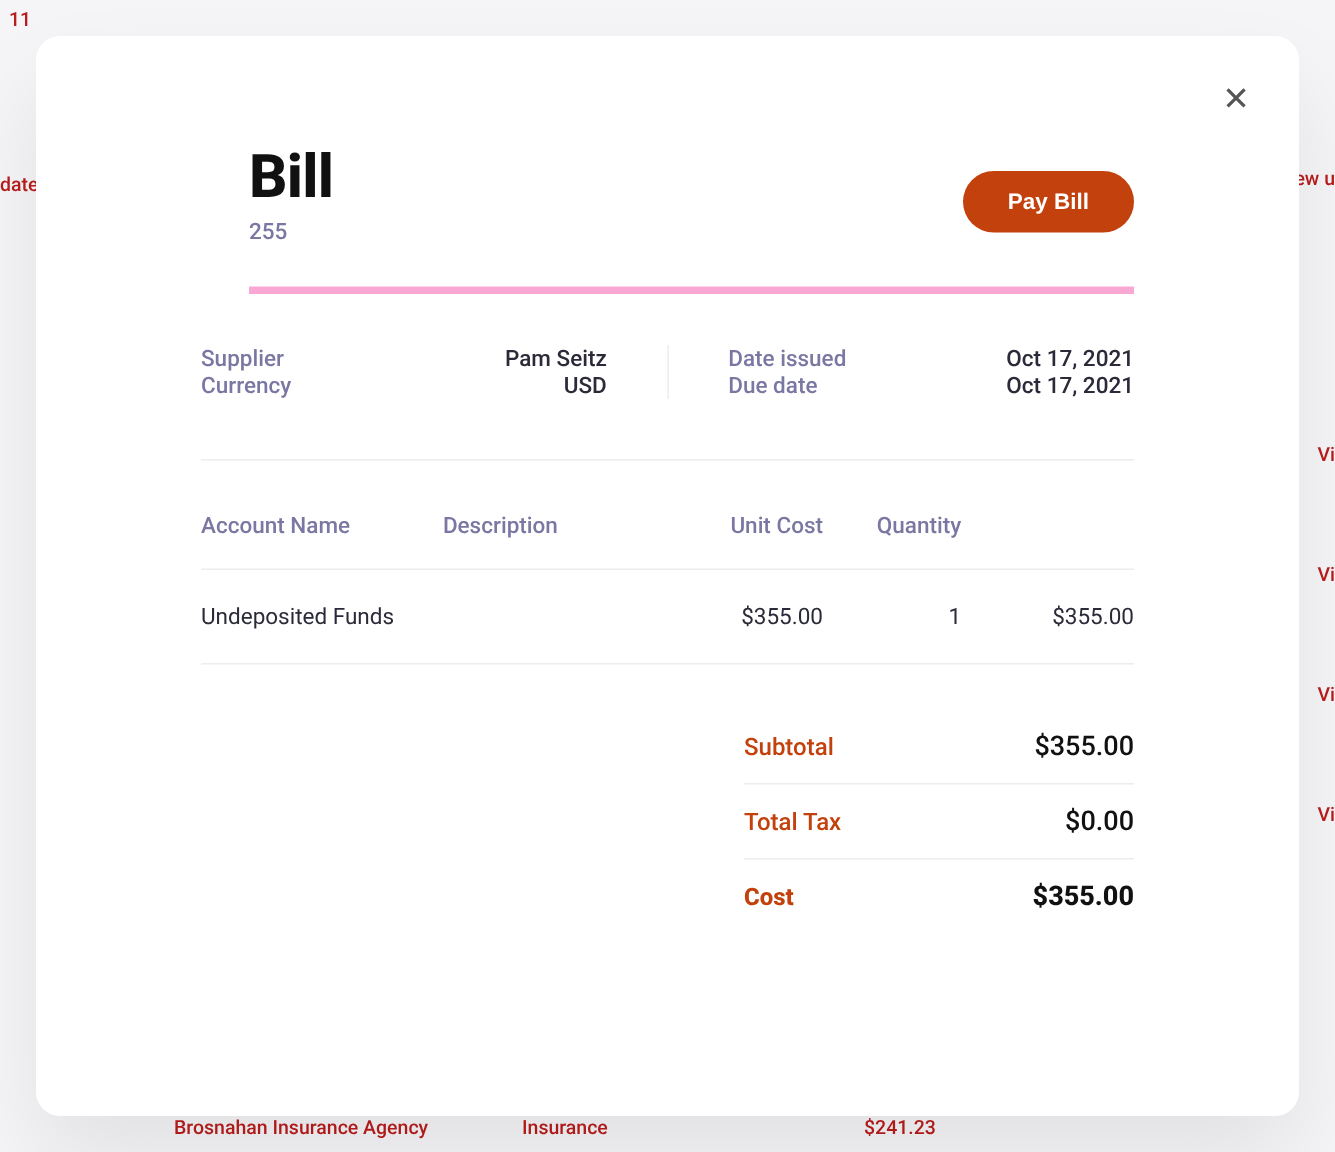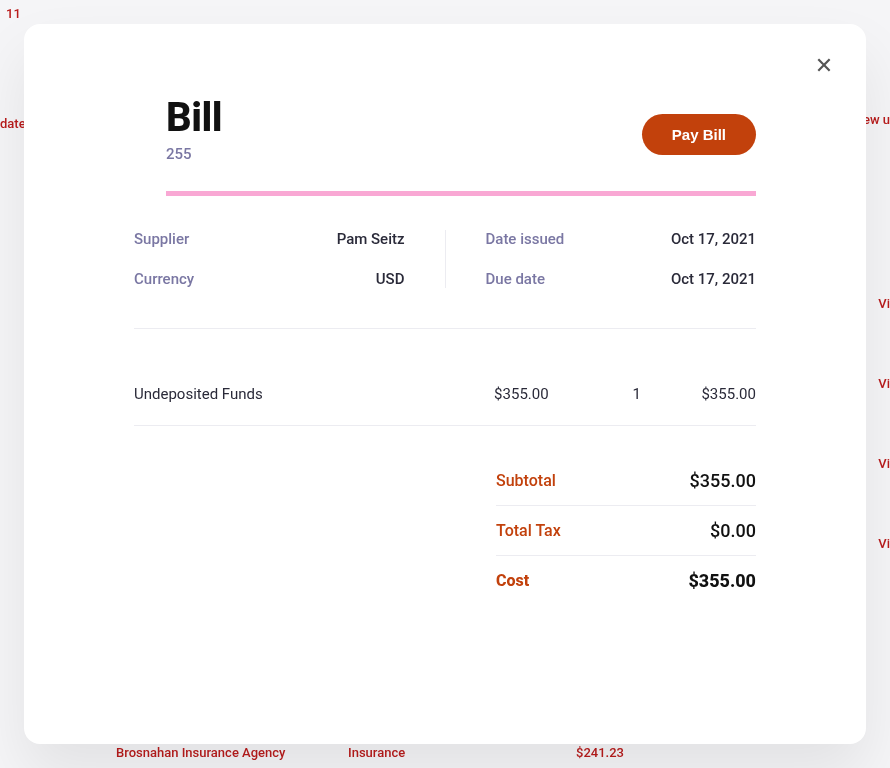--- a/index.html
+++ b/index.html
@@ -85,21 +85,20 @@
     }
     .meta-block {
       display: flex;
       padding: 34px 0 40px 0;
       border-bottom: 1px solid #ececf1;
     }
     .meta-col {
       flex: 1;
       display: flex;
       flex-direction: column;
-      gap: 22px;
     }
     .meta-col.left {
       padding-right: 40px;
     }
     .meta-col.right {
       padding-left: 40px;
     }
     .meta-divider {
       width: 1px;
       background: #ececf1;
@@ -228,20 +227,27 @@
           <span class="meta-value">Oct 17, 2021</span>
         </div>
         <div class="meta-row">
           <span class="meta-label">Due date</span>
           <span class="meta-value">Oct 17, 2021</span>
         </div>
       </div>
     </div>
 
     <div class="line-items">
+      <div class="li-header">
+        <div>Account Name</div>
+        <div>Description</div>
+        <div class="ta-right">Unit Cost</div>
+        <div class="ta-right">Quantity</div>
+        <div class="ta-right"></div>
+      </div>
       <div class="li-row">
         <div>Undeposited Funds</div>
         <div></div>
         <div class="ta-right">$355.00</div>
         <div class="ta-right">1</div>
         <div class="ta-right">$355.00</div>
       </div>
     </div>
 
     <div class="totals">

